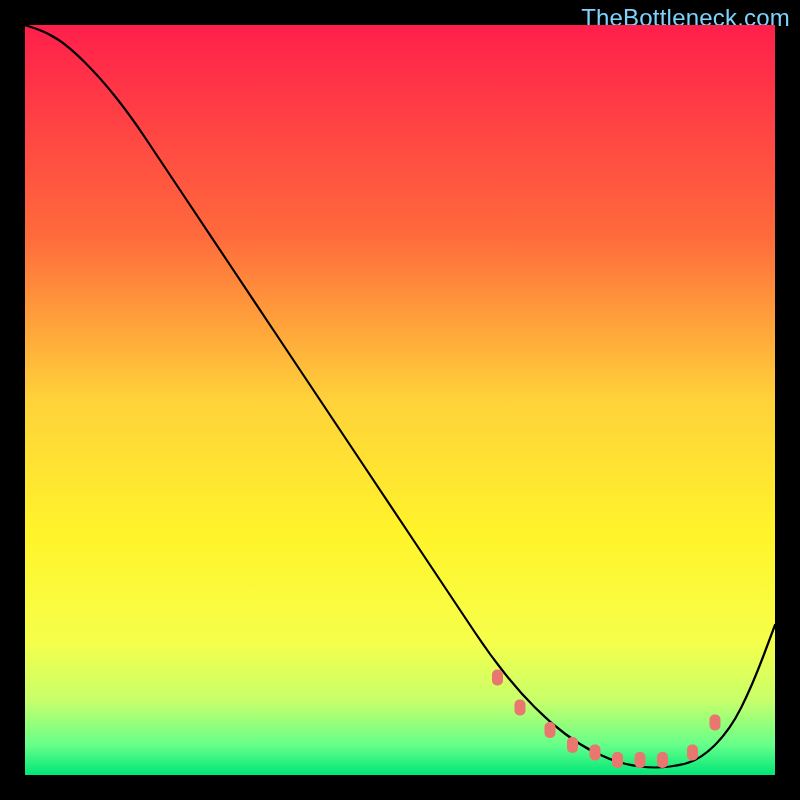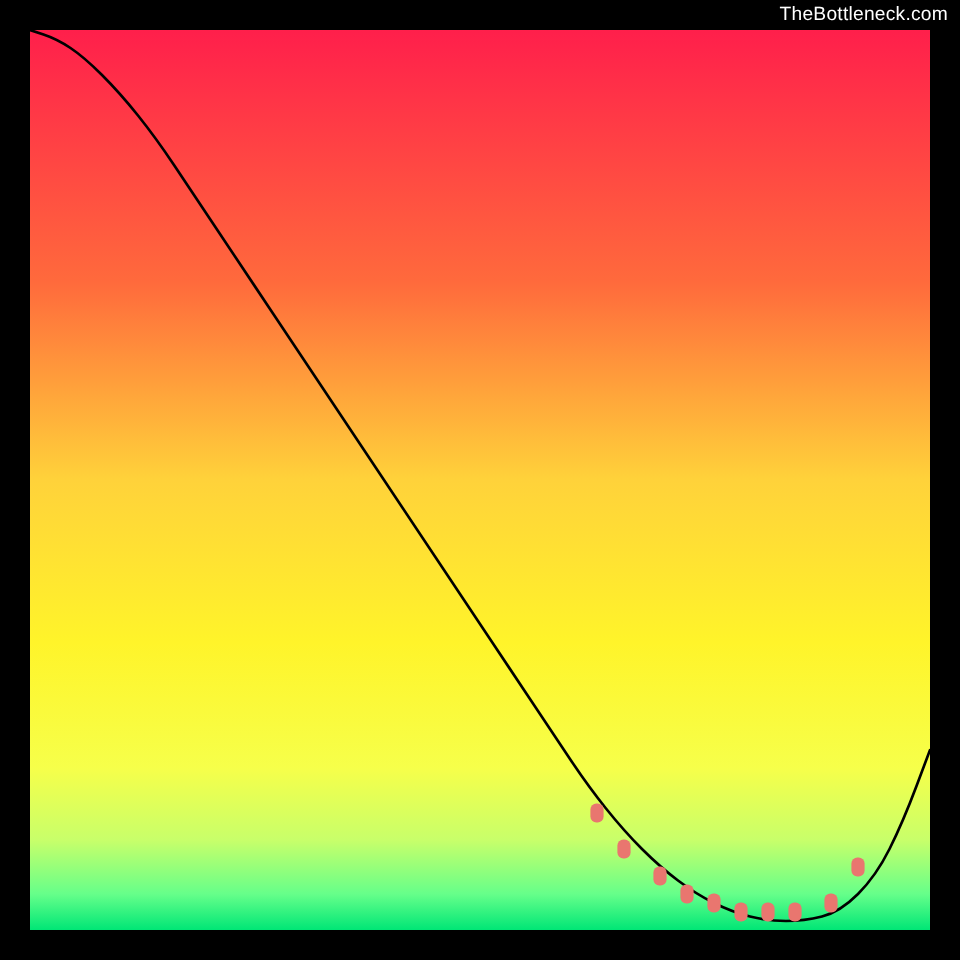--- a/index.html
+++ b/index.html
@@ -22,22 +22,22 @@
     left: 25px;
     top: 25px;
     width: 750px;
     height: 750px;
     overflow: hidden;
   }
   .attribution {
     position: absolute;
     top: 4px;
     right: 10px;
-    color: #ffffff;
-    font-size: 16px;
+    color: #7dd3fc;
+    font-size: 24px;
     font-weight: 500;
     letter-spacing: 0.2px;
   }
   svg {
     display: block;
   }
 </style>
 </head>
 <body>
 

